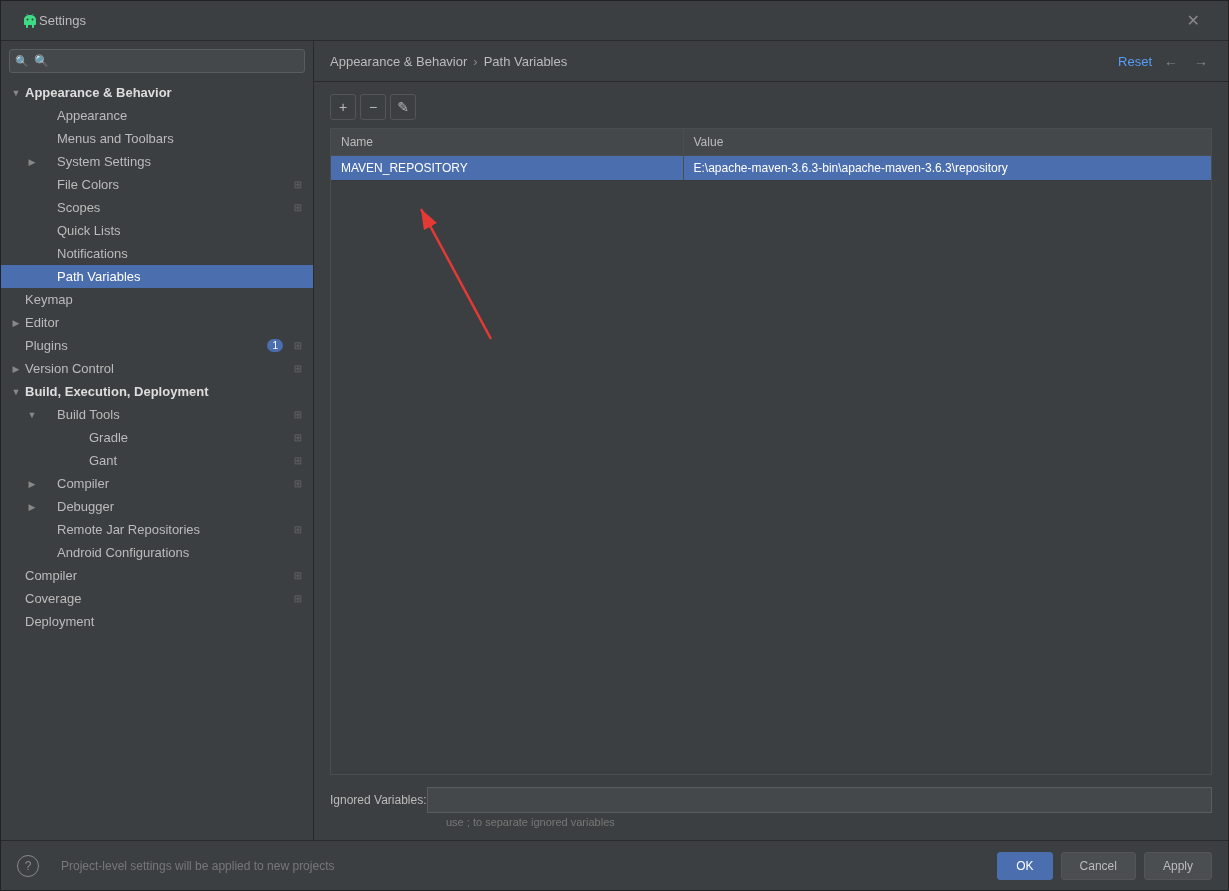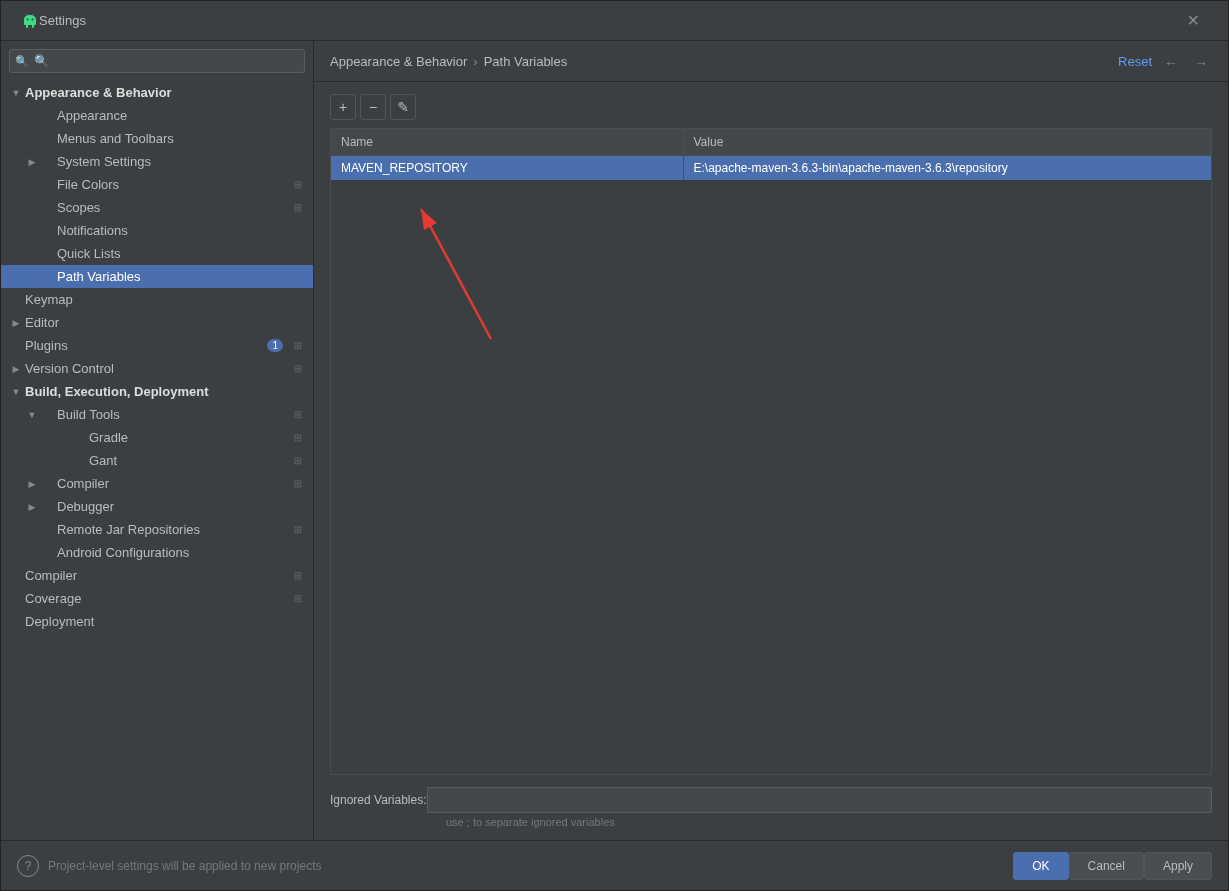--- a/index.html
+++ b/index.html
@@ -305,26 +305,26 @@
       color: #888;
       cursor: pointer;
       display: flex;
       align-items: center;
       justify-content: center;
       font-size: 12px;
     }
     .bottom-hint {
       color: #777;
       font-size: 12px;
-      margin-left: 9px;
+      margin-left: 22px;
     }
     .action-buttons {
       margin-left: auto;
       display: flex;
-      gap: 0;
+      gap: 8px;
     }
     .btn {
       padding: 6px 18px;
       border-radius: 3px;
       font-size: 12px;
       cursor: pointer;
       border: 1px solid #555;
       background: #4a4e50;
       color: #bbb;
     }
@@ -401,27 +401,27 @@
         <div class="tree-item">
           <span style="width:16px; display:inline-block;"></span>
           <span class="expand-arrow" style="visibility:hidden;">▶</span>
           <span class="item-label indent-1">Scopes</span>
           <span class="external-icon">⊞</span>
         </div>
 
         <div class="tree-item">
           <span style="width:16px; display:inline-block;"></span>
           <span class="expand-arrow" style="visibility:hidden;">▶</span>
+          <span class="item-label indent-1">Quick Lists</span>
+        </div>
+
+        <div class="tree-item">
+          <span style="width:16px; display:inline-block;"></span>
+          <span class="expand-arrow" style="visibility:hidden;">▶</span>
           <span class="item-label indent-1">Notifications</span>
-        </div>
-
-        <div class="tree-item">
-          <span style="width:16px; display:inline-block;"></span>
-          <span class="expand-arrow" style="visibility:hidden;">▶</span>
-          <span class="item-label indent-1">Quick Lists</span>
         </div>
 
         <div class="tree-item selected">
           <span style="width:16px; display:inline-block;"></span>
           <span class="expand-arrow" style="visibility:hidden;">▶</span>
           <span class="item-label indent-1">Path Variables</span>
         </div>
 
         <div class="tree-item">
           <span class="expand-arrow" style="visibility:hidden;">▶</span>

